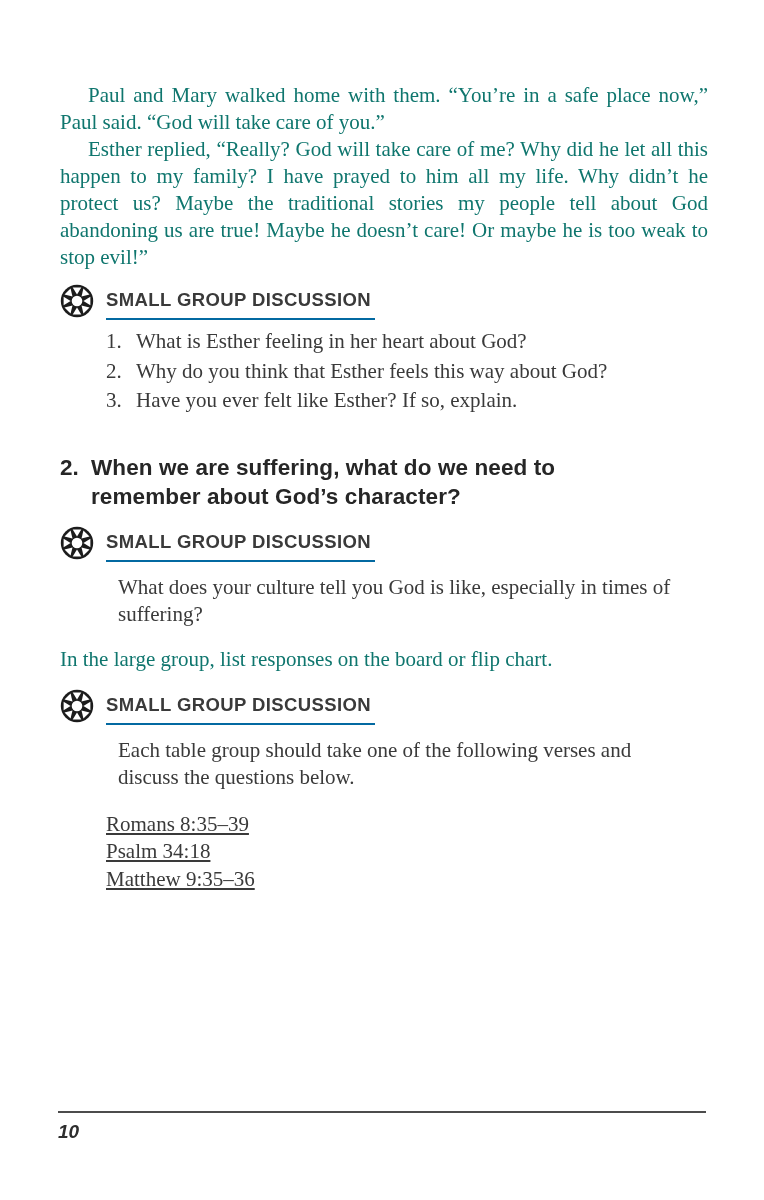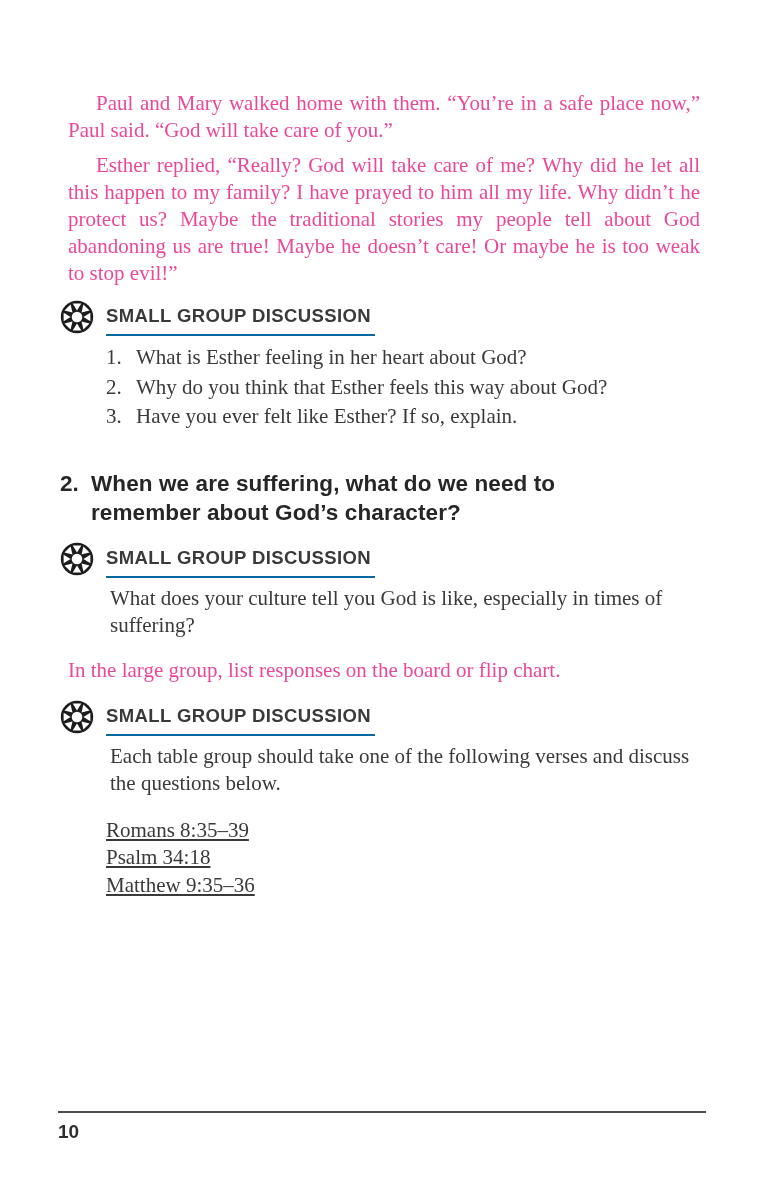--- a/index.html
+++ b/index.html
@@ -15,25 +15,25 @@
     width: 764px; height: 1200px;
     background: #ffffff;
     overflow: hidden;
   }
   .content {
     position: absolute;
     left: 60px; top: 82px;
     width: 648px;
   }
   .para {
-    margin: 8px;
+    margin: 0;
     font-size: 21px;
     line-height: 27px;
     text-align: justify;
-    color: #ec4899;
+    color: #0f766e;
   }
   .para.indent { text-indent: 28px; }
 
   
   .sgd { margin-top: 16px; }
   .sgd-head {
     display: flex;
     align-items: flex-start;
     gap: 12px;
   }
@@ -69,21 +69,21 @@
   .section-title { flex: 1; max-width: 505px; }
 
   .p4 { margin-top: 13px; }
   .p5 { margin-top: 17px; }
 
   .sgd-question, .sgd-intro {
     font-size: 21px;
     line-height: 27.5px;
     color: #3a3a3a;
     text-align: left;
-    margin: 4px;
+    margin: 12px;
   }
 
   .verses {
     display: flex;
     margin-top: 19px;
   }
   .verse-col { margin: 0; padding: 0; list-style: none; }
   .verse-col.left { width: 300px; }
   .verse-col li { font-size: 21px; line-height: 27.5px; text-decoration: underline; }
 
@@ -94,20 +94,21 @@
     height: 2px;
     background: #4c4c4c;
   }
   .footer-row {
     position: absolute;
     left: 58px; right: 58px;
     top: 1121px;
     display: flex;
     justify-content: space-between;
     align-items: flex-end;
+    font-style: italic;
   }
   .page-number {
     font-family: "Liberation Sans", sans-serif;
     font-weight: 700;
     font-size: 19px;
     color: #2e2e2e;
   }
   .running-title {
     font-family: "Liberation Sans", sans-serif;
     font-size: 16.5px;

